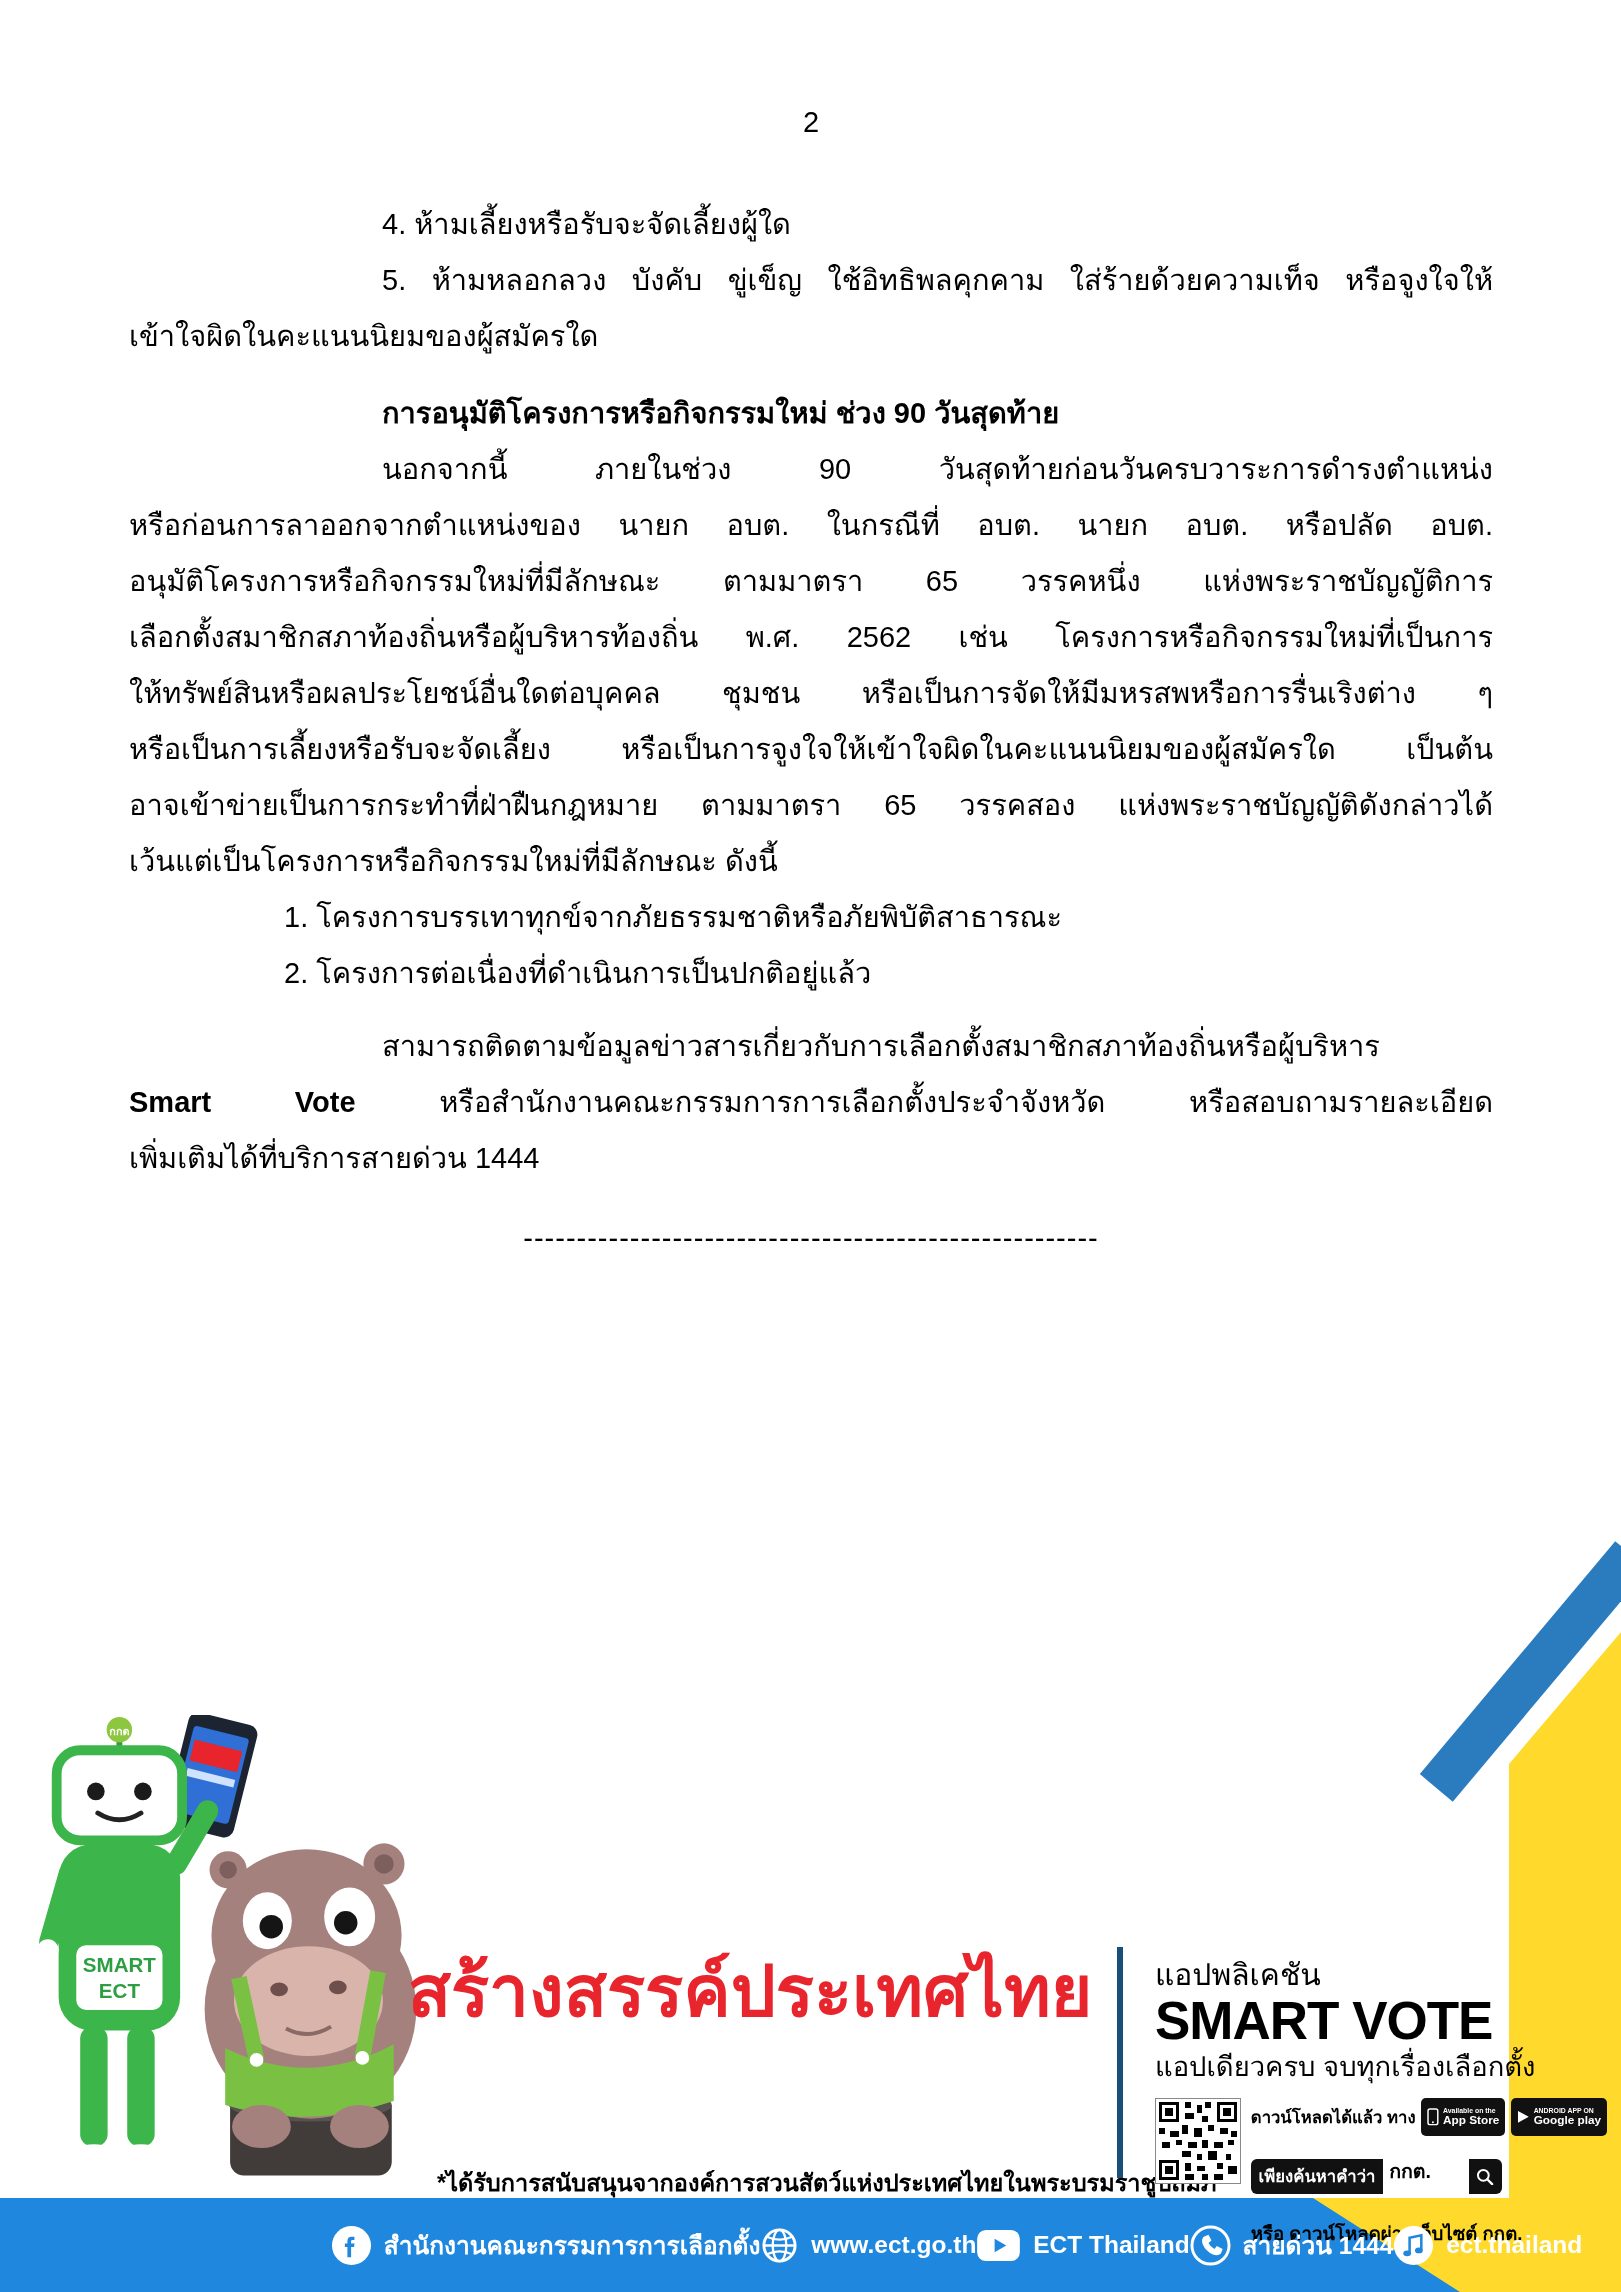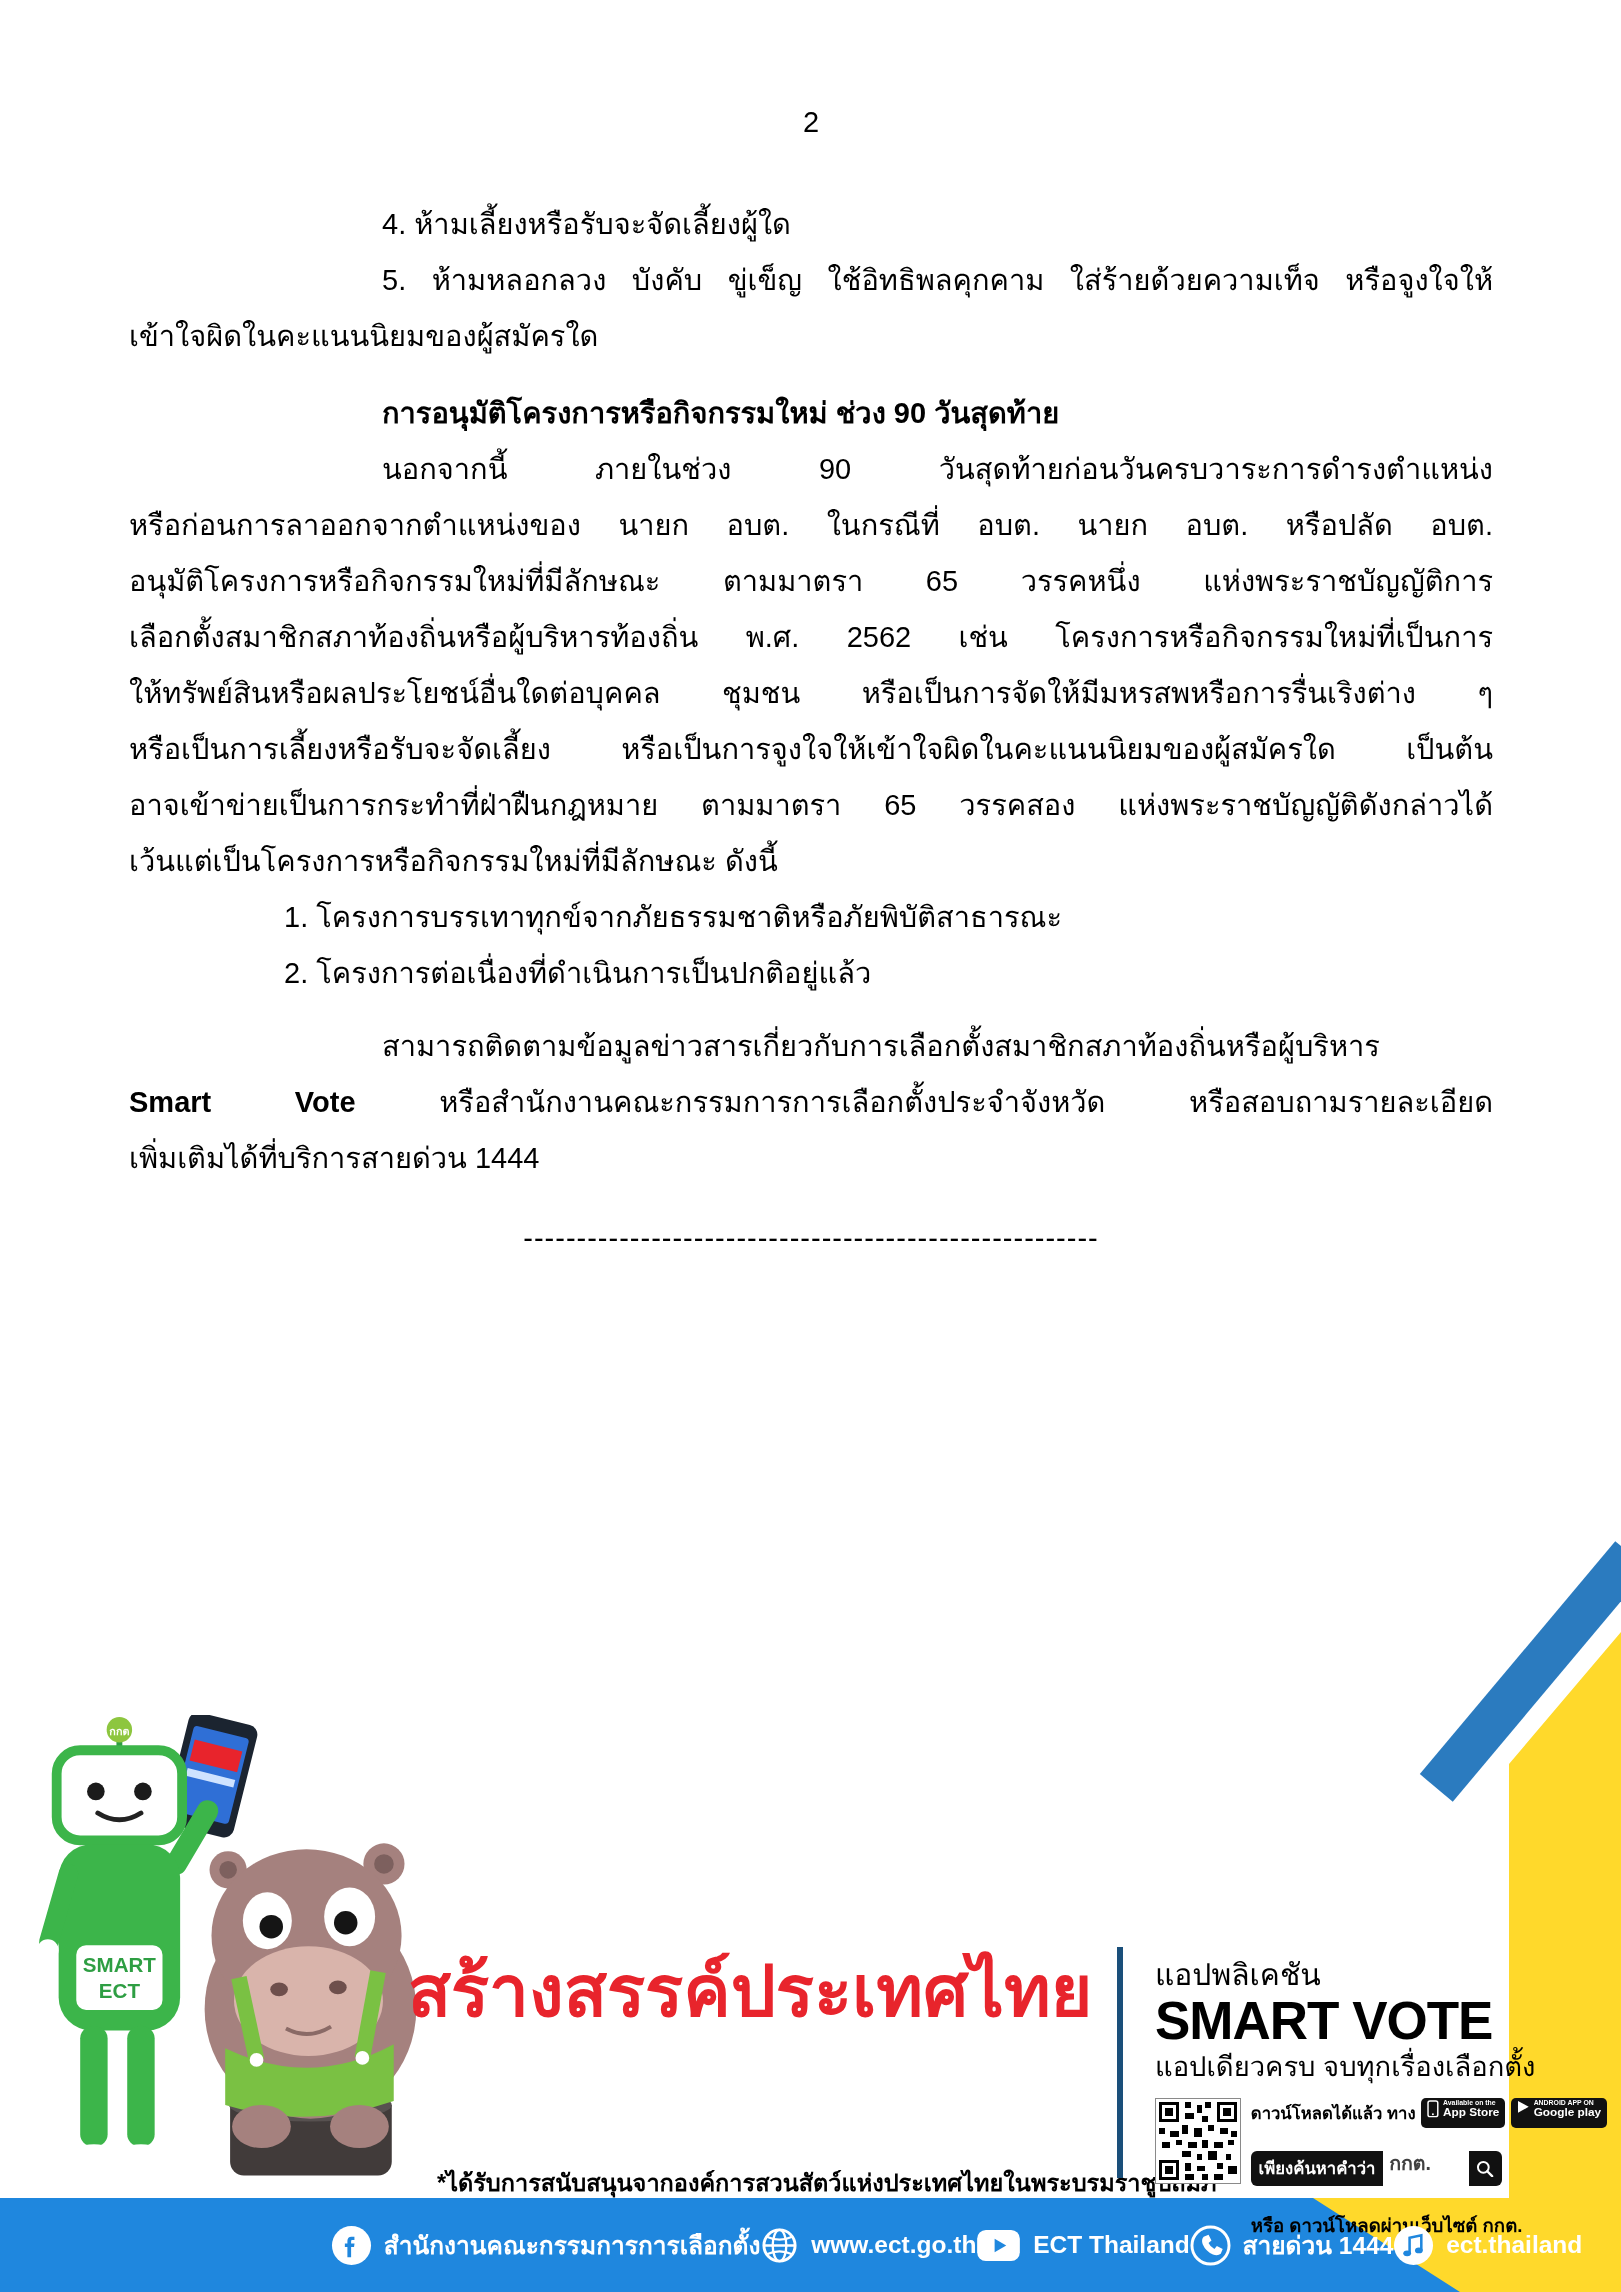--- a/index.html
+++ b/index.html
@@ -33,28 +33,28 @@
   .disclaimer{position:absolute;left:437px;top:694px;font-size:23.5px;font-weight:bold;z-index:4;white-space:nowrap;}
   .vdivider{position:absolute;left:1117px;top:477px;width:5.9px;height:231px;background:#1a4f7a;z-index:4;}
   .app{position:absolute;left:1155px;top:487px;width:345px;z-index:4;}
   .app-small{font-size:30px;line-height:1.2;}
   .app-big{font-size:53px;font-weight:800;line-height:1.05;letter-spacing:-1px;white-space:nowrap;}
   .app-sub{font-size:27.4px;line-height:1.3;white-space:nowrap;}
   .app-row{display:flex;gap:9.8px;margin-top:13.7px;align-items:flex-start;}
   .qrbox{width:84px;height:84px;background:#fff;border:1px solid #8a8a8a;flex:0 0 auto;}
   .app-col{display:flex;flex-direction:column;gap:23px;width:251px;}
   .dl-row{display:flex;align-items:center;gap:5.9px;font-size:16.7px;font-weight:bold;white-space:nowrap;}
-  .badge{background:#111;color:#fff;border-radius:4.9px;display:flex;gap:3.9px;
-         padding:2px 5.9px;height:30px;box-sizing:border-box;}
+  .badge{background:#111;color:#fff;border-radius:4.9px;display:flex;align-items:center;gap:3.9px;
+         padding:2px 5.9px;height:38px;box-sizing:border-box;}
   .badge .bt{display:flex;flex-direction:column;line-height:1;}
   .badge .bt .t1{font-size:6.9px;}
   .badge .bt .t2{font-size:11.8px;font-weight:bold;white-space:nowrap;}
   .search{background:#111;border-radius:5.9px;display:flex;align-items:center;gap:7.8px;
           padding:3.9px 7.8px;color:#fff;font-size:16.7px;font-weight:bold;height:35px;box-sizing:border-box;}
-  .kbox{background:#fff;color:#404040;font-size:19.6px;font-weight:bold;padding:0 5.9px;height:35px;
+  .kbox{background:#fff;color:#000000;font-size:19.6px;font-weight:bold;padding:0 5.9px;height:35px;
         line-height:25.5px;flex:1;}
   .alt{font-size:18.6px;font-weight:bold;margin-top:2px;white-space:nowrap;}
   .barrow{position:absolute;left:331px;top:728px;width:1168px;height:94px;display:flex;
           align-items:center;justify-content:space-between;z-index:5;color:#fff;
           font-weight:bold;font-size:24.5px;}
   .baritem{display:flex;align-items:center;gap:11.8px;white-space:nowrap;}
 </style>
 </head>
 <body>
 

